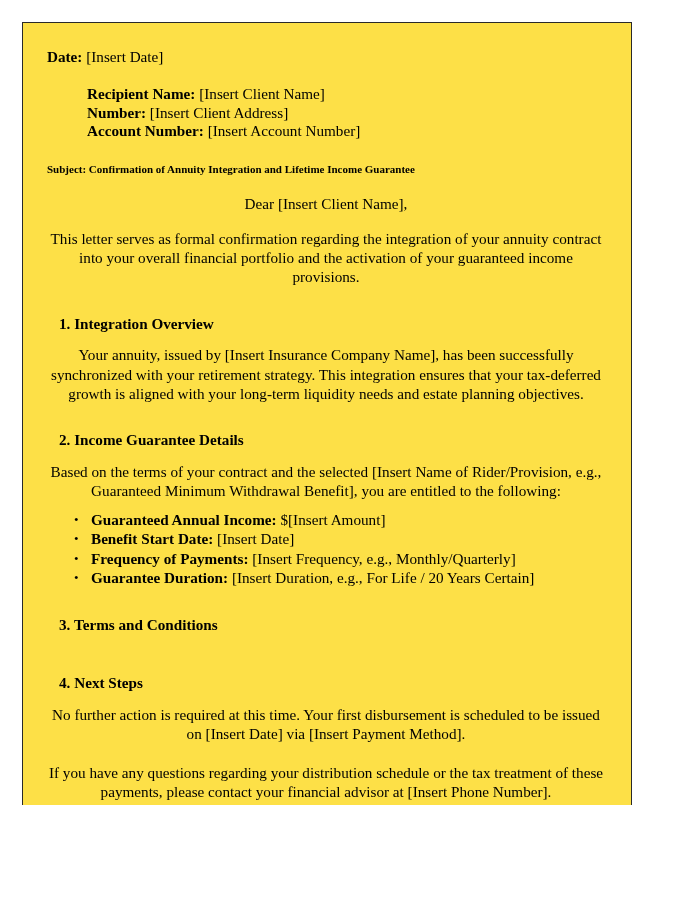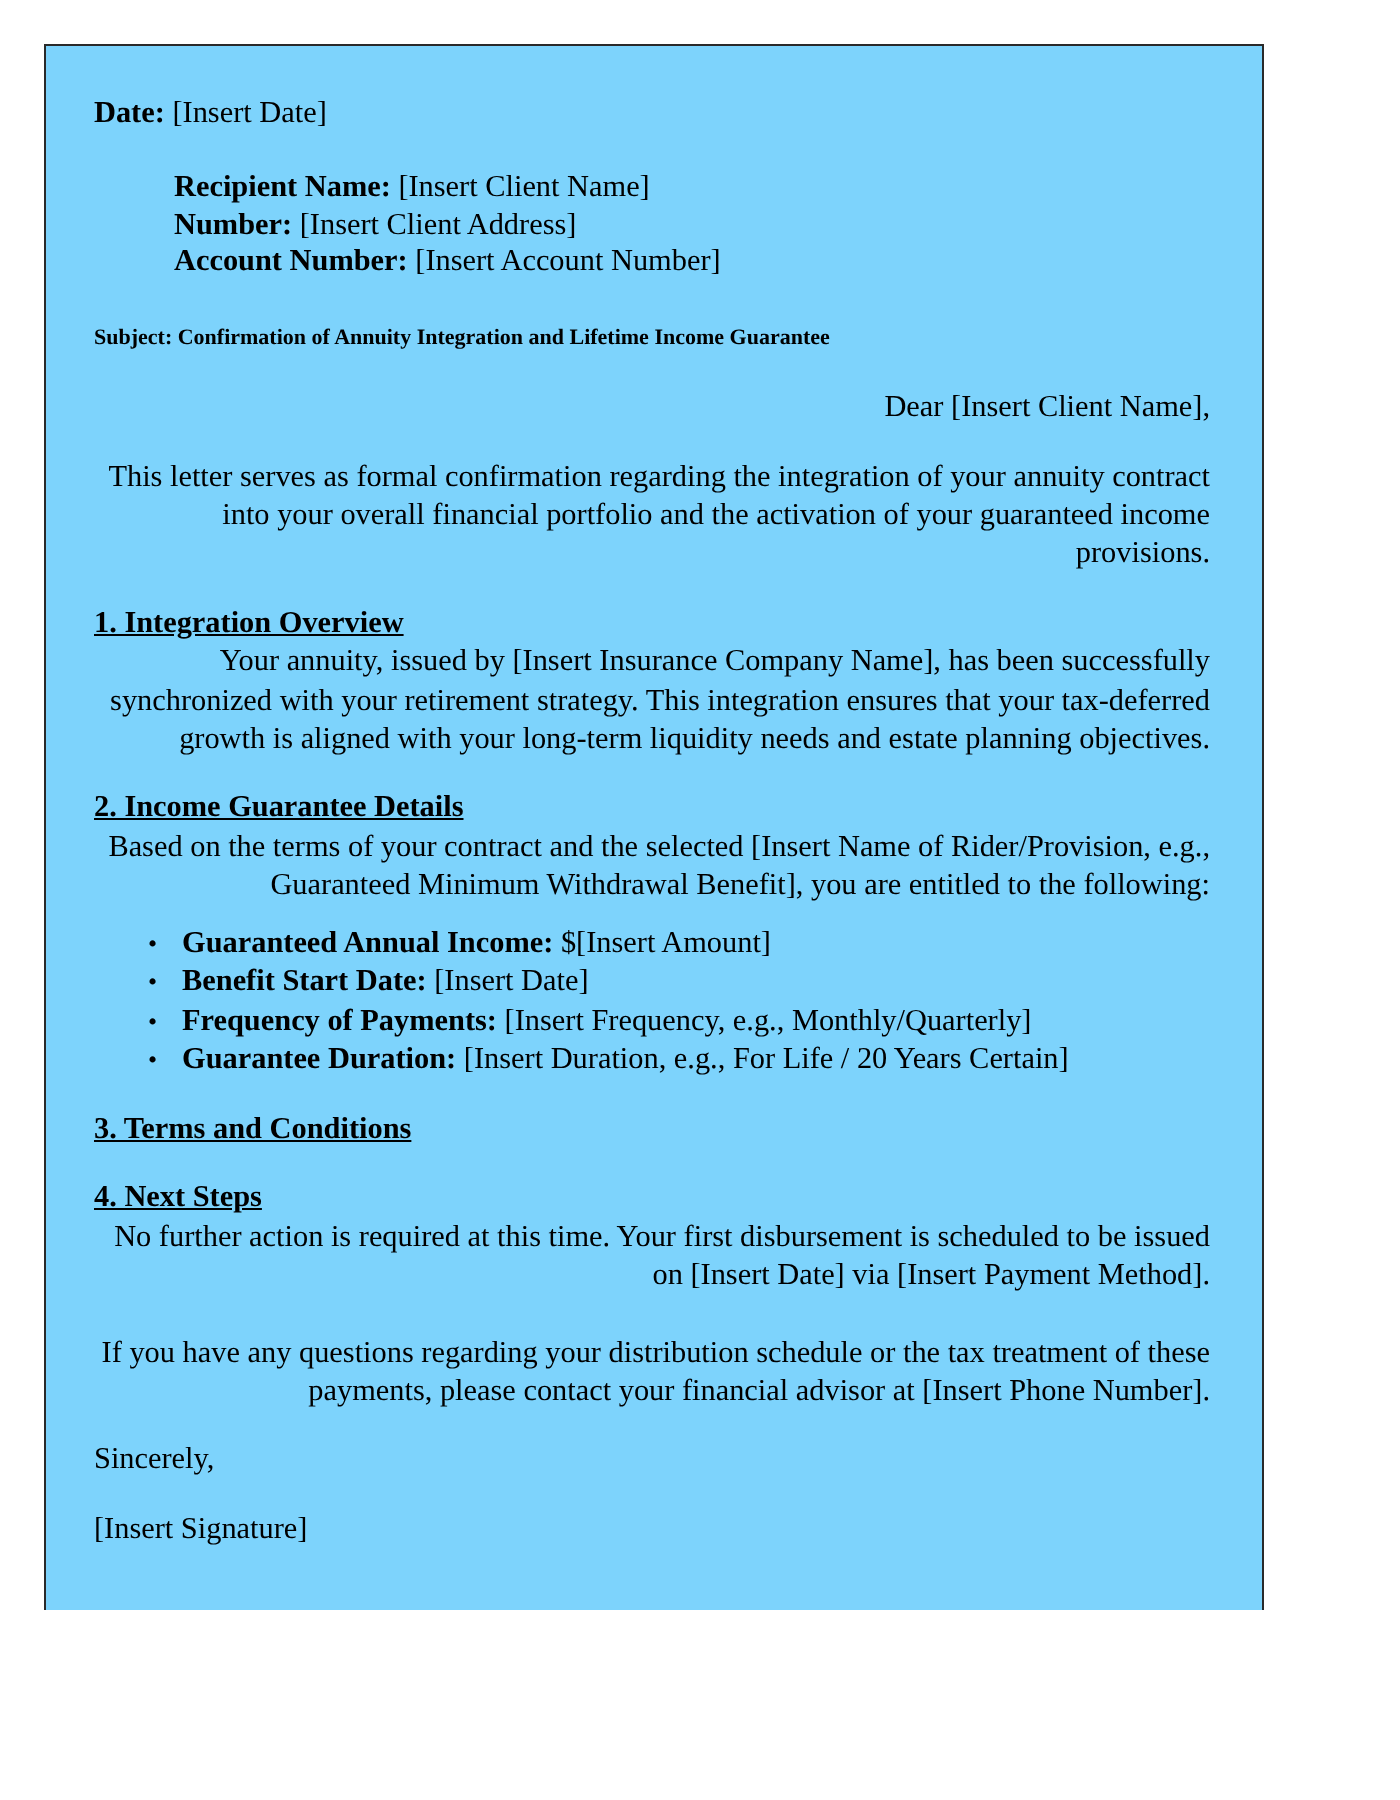--- a/index.html
+++ b/index.html
@@ -16,47 +16,46 @@
   }
   .page-frame {
     position: absolute;
     left: 22px;
     top: 22px;
     width: 610px;
     height: 783px;
     border: 1.3px solid #2a2a2a;
     border-bottom: none;
     box-sizing: border-box;
-    background: #7dd3fc;
+    background: #fde047;
     overflow: hidden;
   }
   .page-body {
     padding: 24px 26px 0 24px;
     box-sizing: border-box;
   }
   .line {
     font-size: 15.2px;
     line-height: 19px;
     color: #000;
   }
   .para {
     font-size: 15.2px;
     line-height: 19.4px;
     margin: 0;
-    text-align: right;
+    text-align: center;
   }
   .bold {
     font-weight: bold;
   }
   .heading {
     font-size: 15.2px;
     line-height: 19.4px;
     font-weight: bold;
-    margin: 0;
-    text-decoration: underline;
+    margin: 12px;
   }
   .gap-lg { height: 19px; }
   .gap-md { height: 15px; }
   .gap-sm { height: 9px; }
   .addr-block .line { line-height: 18.6px; margin-left: 40px; }
   ul.bullets {
     margin: 0;
     padding: 0;
     list-style: none;
   }

